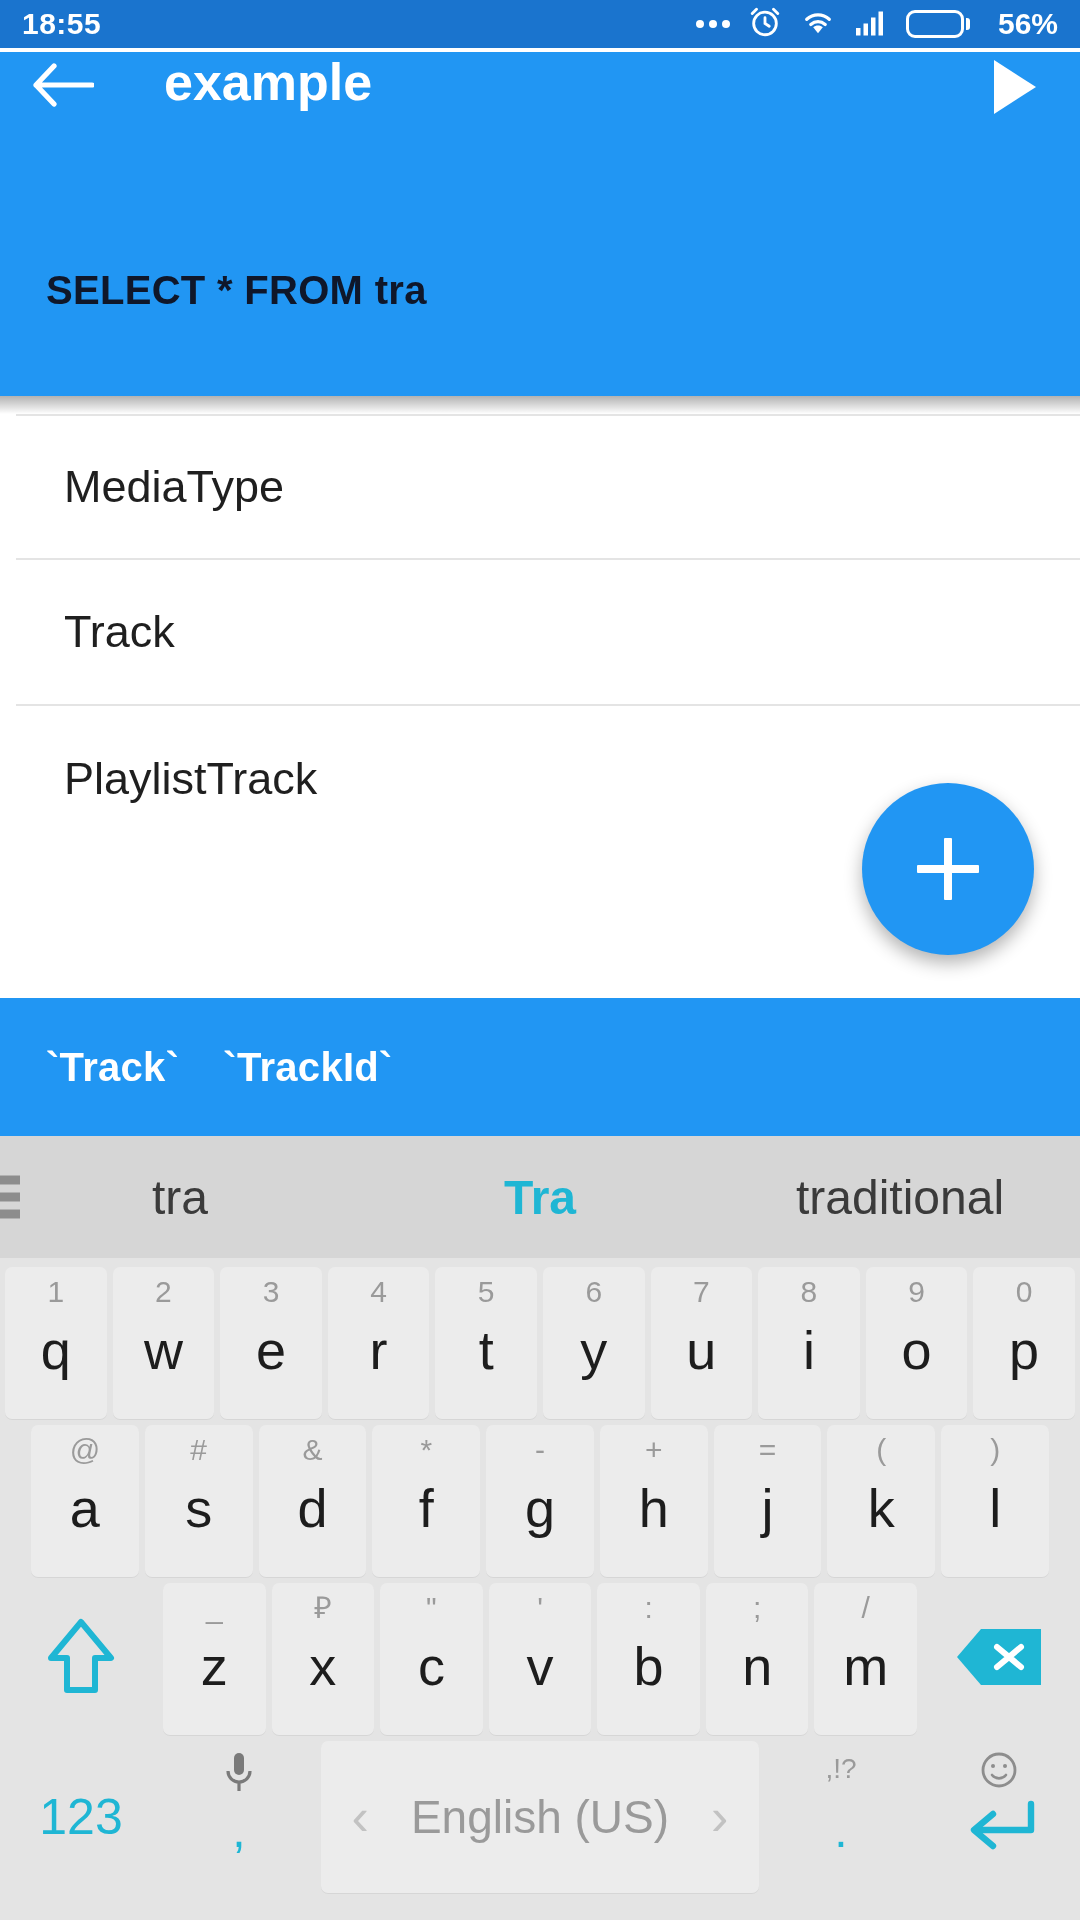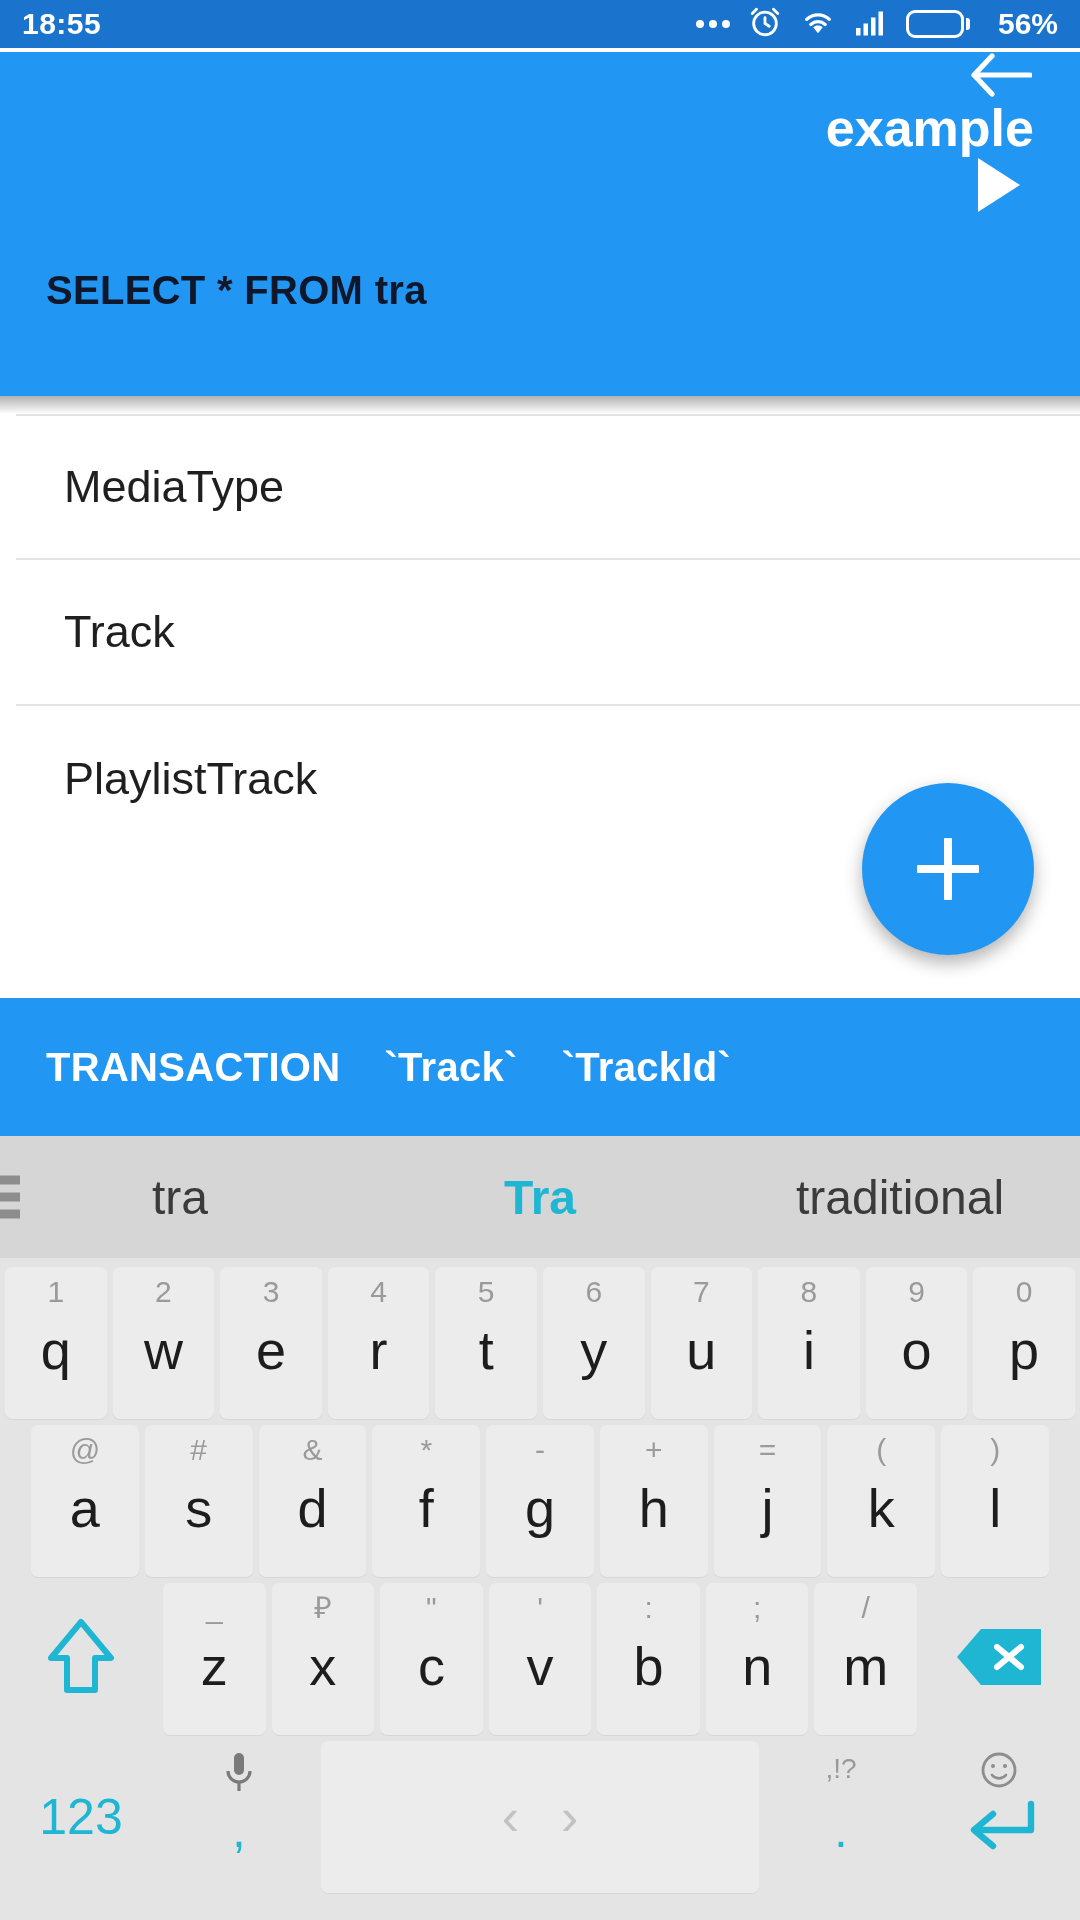--- a/index.html
+++ b/index.html
@@ -30,21 +30,21 @@
   .batt-fill{ height:100%; width:56%; background:#fff; border-radius:3px; }
   .batt-cap{ width:4px;height:12px;background:#fff;border-radius:0 3px 3px 0;margin-left:2px; }
   .status-batt-text{ font-size:30px; font-weight:700; margin-left:10px; }
 
   
   .appbar{
     position:absolute; left:0; top:52px; width:1080px; height:344px;
     background:#2196f3;
   }
   .appbar-top{
-    height:160px; display:flex; align-items:flex-end; padding:0 46px;flex-direction:column;
+    height:160px; display:flex; align-items:flex-start; padding:0 30px;
   }
   .back-btn{ width:66px;height:66px; display:flex;align-items:center;justify-content:center; }
   .appbar-title{
     color:#fff; font-size:52px; font-weight:700; margin-left:68px;
     white-space:nowrap;
   }
   .run-btn{ margin-left:auto; width:70px;height:70px; display:flex;align-items:center;justify-content:center; }
   .tri{
     width:0;height:0;
     border-top:27px solid transparent;
@@ -211,21 +211,20 @@
     <span class="list-label">PlaylistTrack</span>
   </div>
 </div>
 
 <div class="fab">
   <span class="plus-h"></span>
   <span class="plus-v"></span>
 </div>
 
 <div class="sqlbar">
-  <span class="sql-chip">TRANSACTION</span>
   <span class="sql-chip">`Track`</span>
   <span class="sql-chip">`TrackId`</span>
 </div>
 
 <div class="keyboard">
 
   <div class="suggest-strip">
     <span class="sg-menu">
         <i></i>
         <i></i>
@@ -376,20 +375,21 @@
               <rect x="5" y="1" width="5" height="11" rx="2.5" fill="#7a7a7a"></rect>
               <path d="M2 10a5.5 5.5 0 0011 0" stroke="#7a7a7a" stroke-width="1.6" fill="none"></path>
               <path d="M7.5 16v4" stroke="#7a7a7a" stroke-width="1.6"></path>
             </svg>
         </span>
         <span class="comma-label">,</span>
       </div>
       <div class="key space">
         <span class="space-inner">
           <span class="chev">‹</span>
+          <span class="space-label">English (US)</span>
           <span class="chev">›</span>
         </span>
       </div>
       <div class="key period">
         <span class="sub-sym">,!?</span>
         <span class="period-label">.</span>
       </div>
       <div class="key enter">
         <span class="sub">
           <svg width="38" height="38" viewBox="0 0 19 19">

